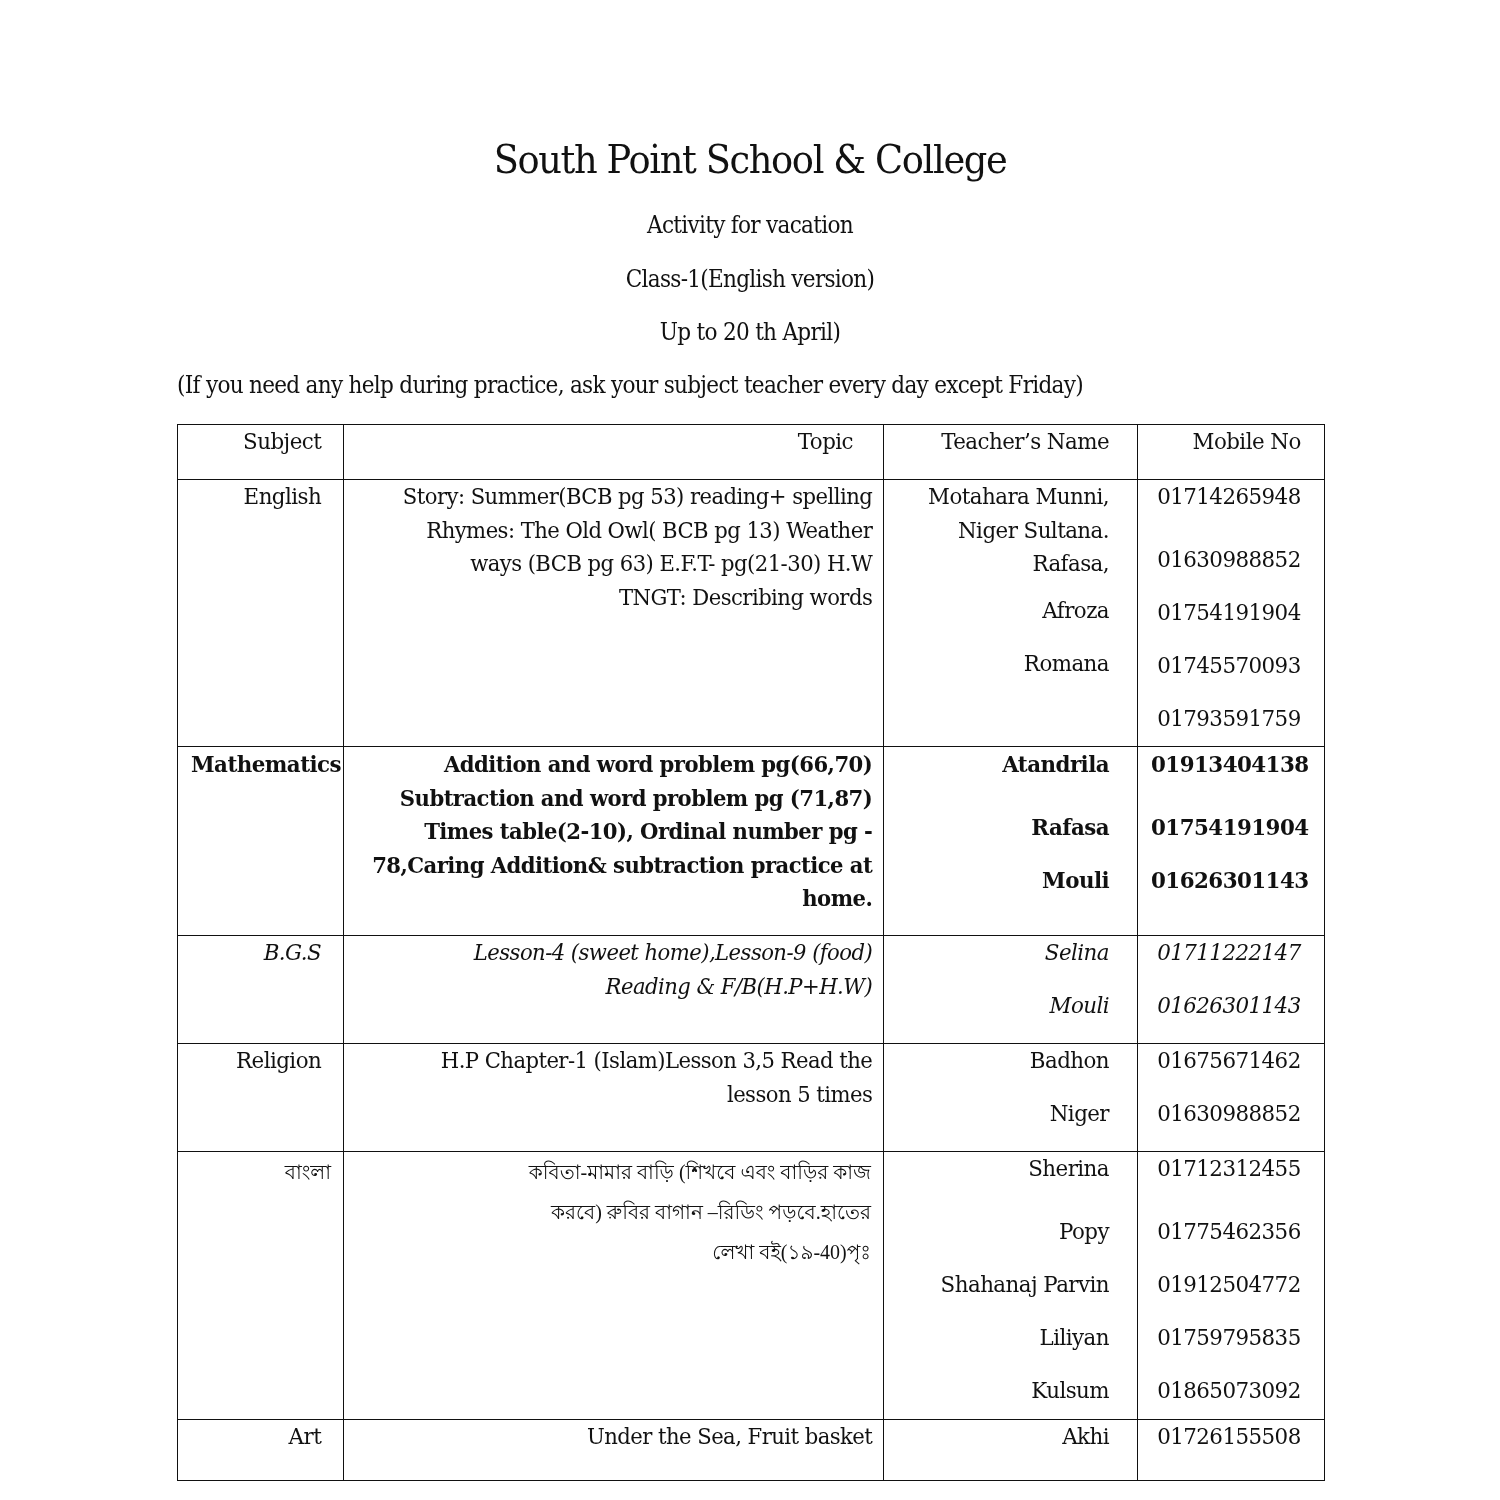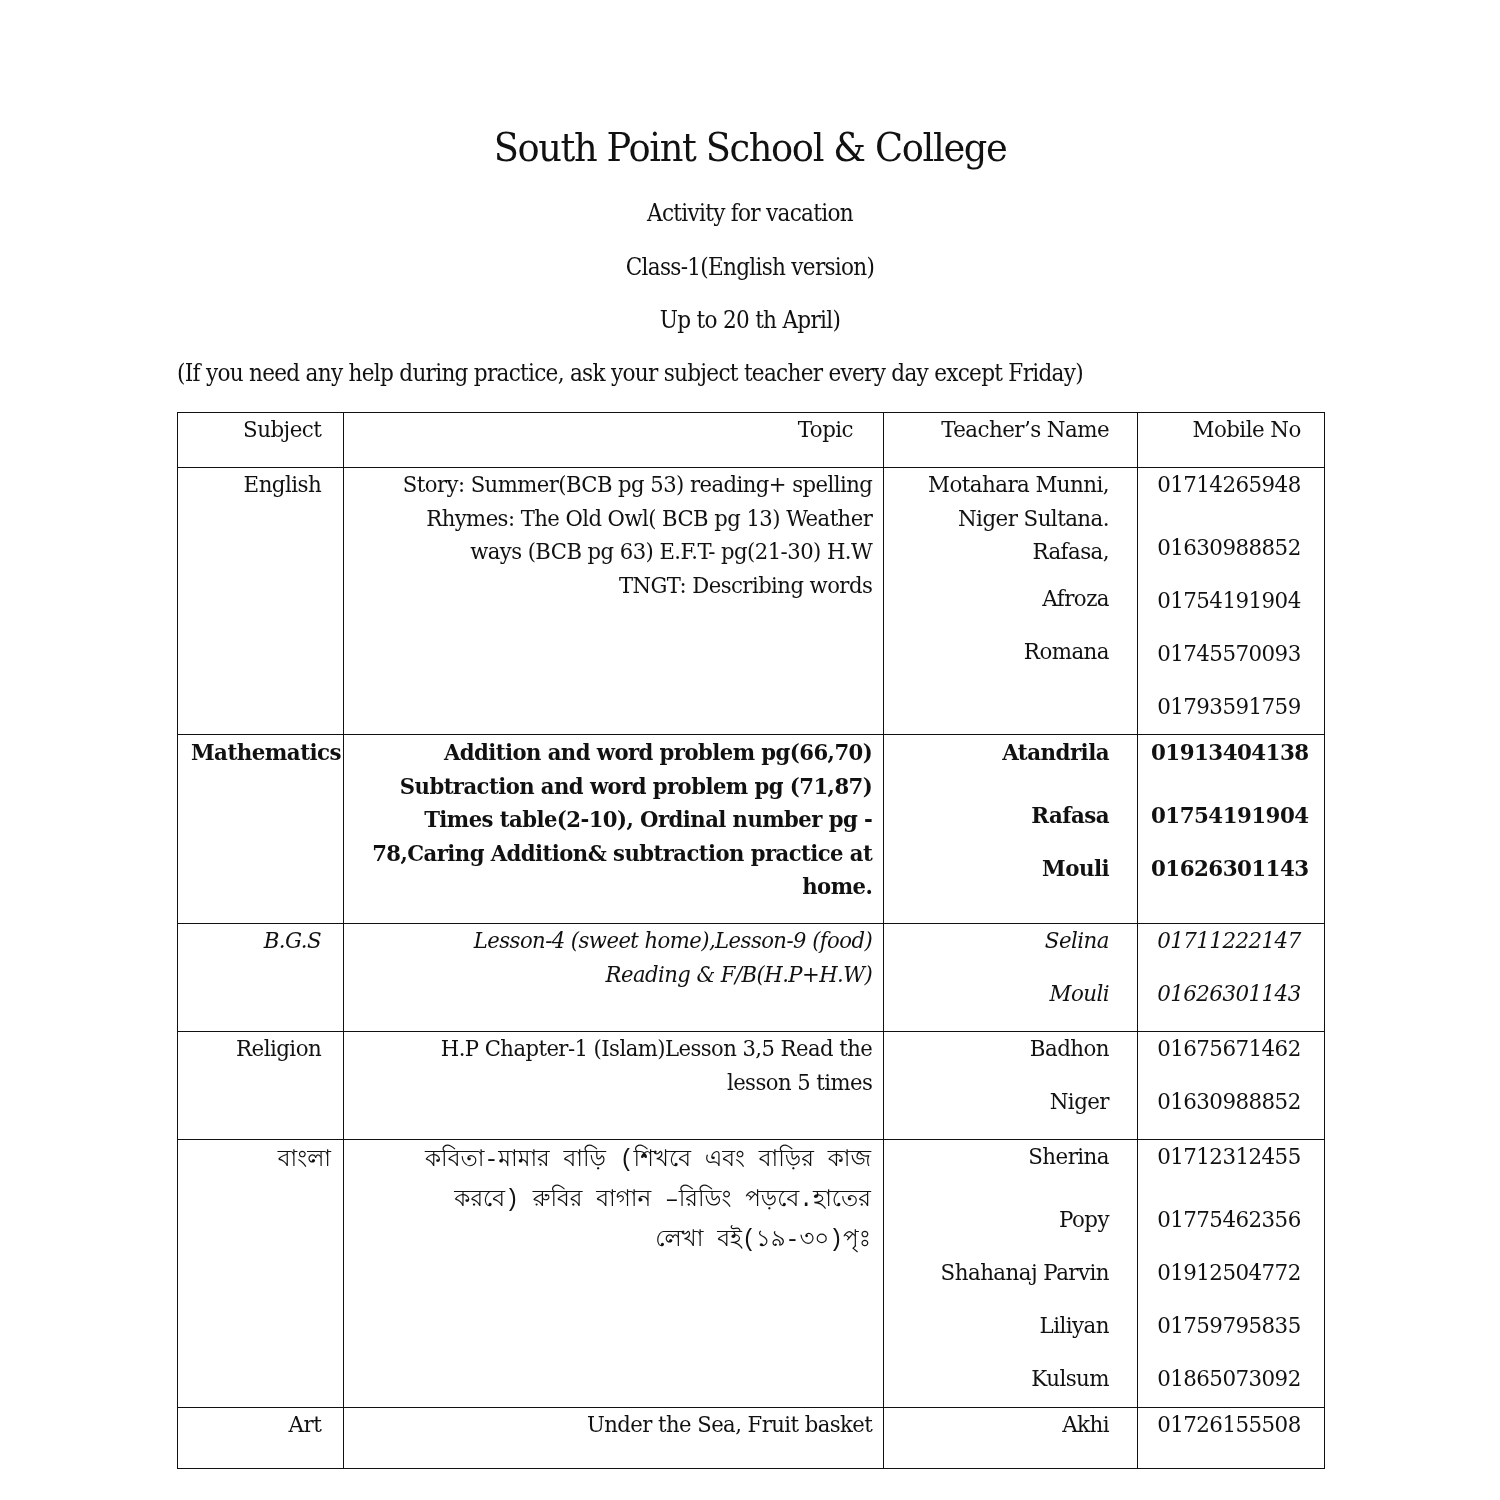--- a/index.html
+++ b/index.html
@@ -1,21 +1,21 @@
 <!DOCTYPE html>
 <html><head>
 <meta charset="utf-8">
 <style>
   html, body { margin: 0; padding: 0; background: #ffffff; }
   body {
     width: 1500px; height: 1500px; overflow: hidden; position: relative;
     font-family: "Liberation Serif", "DejaVu Serif", serif;
     color: #111111;
   }
-  .page { position: absolute; left: 0; top: 4px; width: 1500px; height: 1472px; border-radius: 6px; }
+  .page { position: absolute; left: 0; top: 16px; width: 1500px; height: 1472px; border-radius: 6px; }
   .title {
     position: absolute; top: 120px; left: 0; width: 1500px; text-align: center;
     font-family: "DejaVu Serif", serif; font-size: 40px; letter-spacing: -1.5px;
     transform: scaleX(0.92); transform-origin: center;
   }
   .sub {
     position: absolute; left: 0; width: 1500px; text-align: center;
     font-family: "DejaVu Serif", serif; font-size: 24px; letter-spacing: -0.8px;
     transform: scaleX(0.9); transform-origin: center;
   }
@@ -43,21 +43,21 @@
   }
   col.c1 { width: 166px; }
   col.c2 { width: 540px; }
   col.c3 { width: 254px; }
   col.c4 { width: 187px; }
   .hdr td { height: 54px; }
   .center { text-align: center; }
   .cell-inner { transform: scaleX(0.93); transform-origin: left top; white-space: nowrap; }
   .cell-wrap { width: 560px; transform: scaleX(0.92); transform-origin: left top; }
   .stack-line { line-height: 53px; display: block; white-space: nowrap; }
-  .bn { font-family: Liberation Mono, monospace; font-size: 23px; line-height: 40px; letter-spacing: 0; }
+  .bn { font-family: Liberation Serif, serif; font-size: 20px; line-height: 40px; letter-spacing: 0; }
   .row-english td { height: 266px; }
   .row-math td { height: 188px; font-weight: bold; }
   .row-bgs td { height: 107px; font-style: italic; }
   .row-rel td { height: 107px; }
   .row-hindu td { height: 88px; }
   .row-bangla td { height: 267px; }
   .row-art td { height: 60px; }
   .tight { line-height: 33.5px; }
 </style>
 </head>
@@ -204,21 +204,21 @@
 
 
     <tr class="row-bangla">
       <td>
             <div class="bn">বাংলা</div>
           </td>
       <td>
         <div class="bn" style="white-space:nowrap;">
           <div>কবিতা-মামার বাড়ি  (শিখবে এবং বাড়ির কাজ</div>
           <div>করবে) রুবির বাগান –রিডিং পড়বে.হাতের</div>
-          <div>লেখা বই(১৯-৩০)পৃঃ</div>
+          <div>লেখা বই(১৯-40)পৃঃ</div>
         </div>
       </td>
       <td>
         <div class="cell-inner">
           <span class="stack-line" style="line-height:33.5px;margin-bottom:19px;">Sherina</span>
           <span class="stack-line">Popy</span>
           <span class="stack-line">Shahanaj Parvin</span>
           <span class="stack-line">Liliyan</span>
           <span class="stack-line">Kulsum</span>
         </div>

